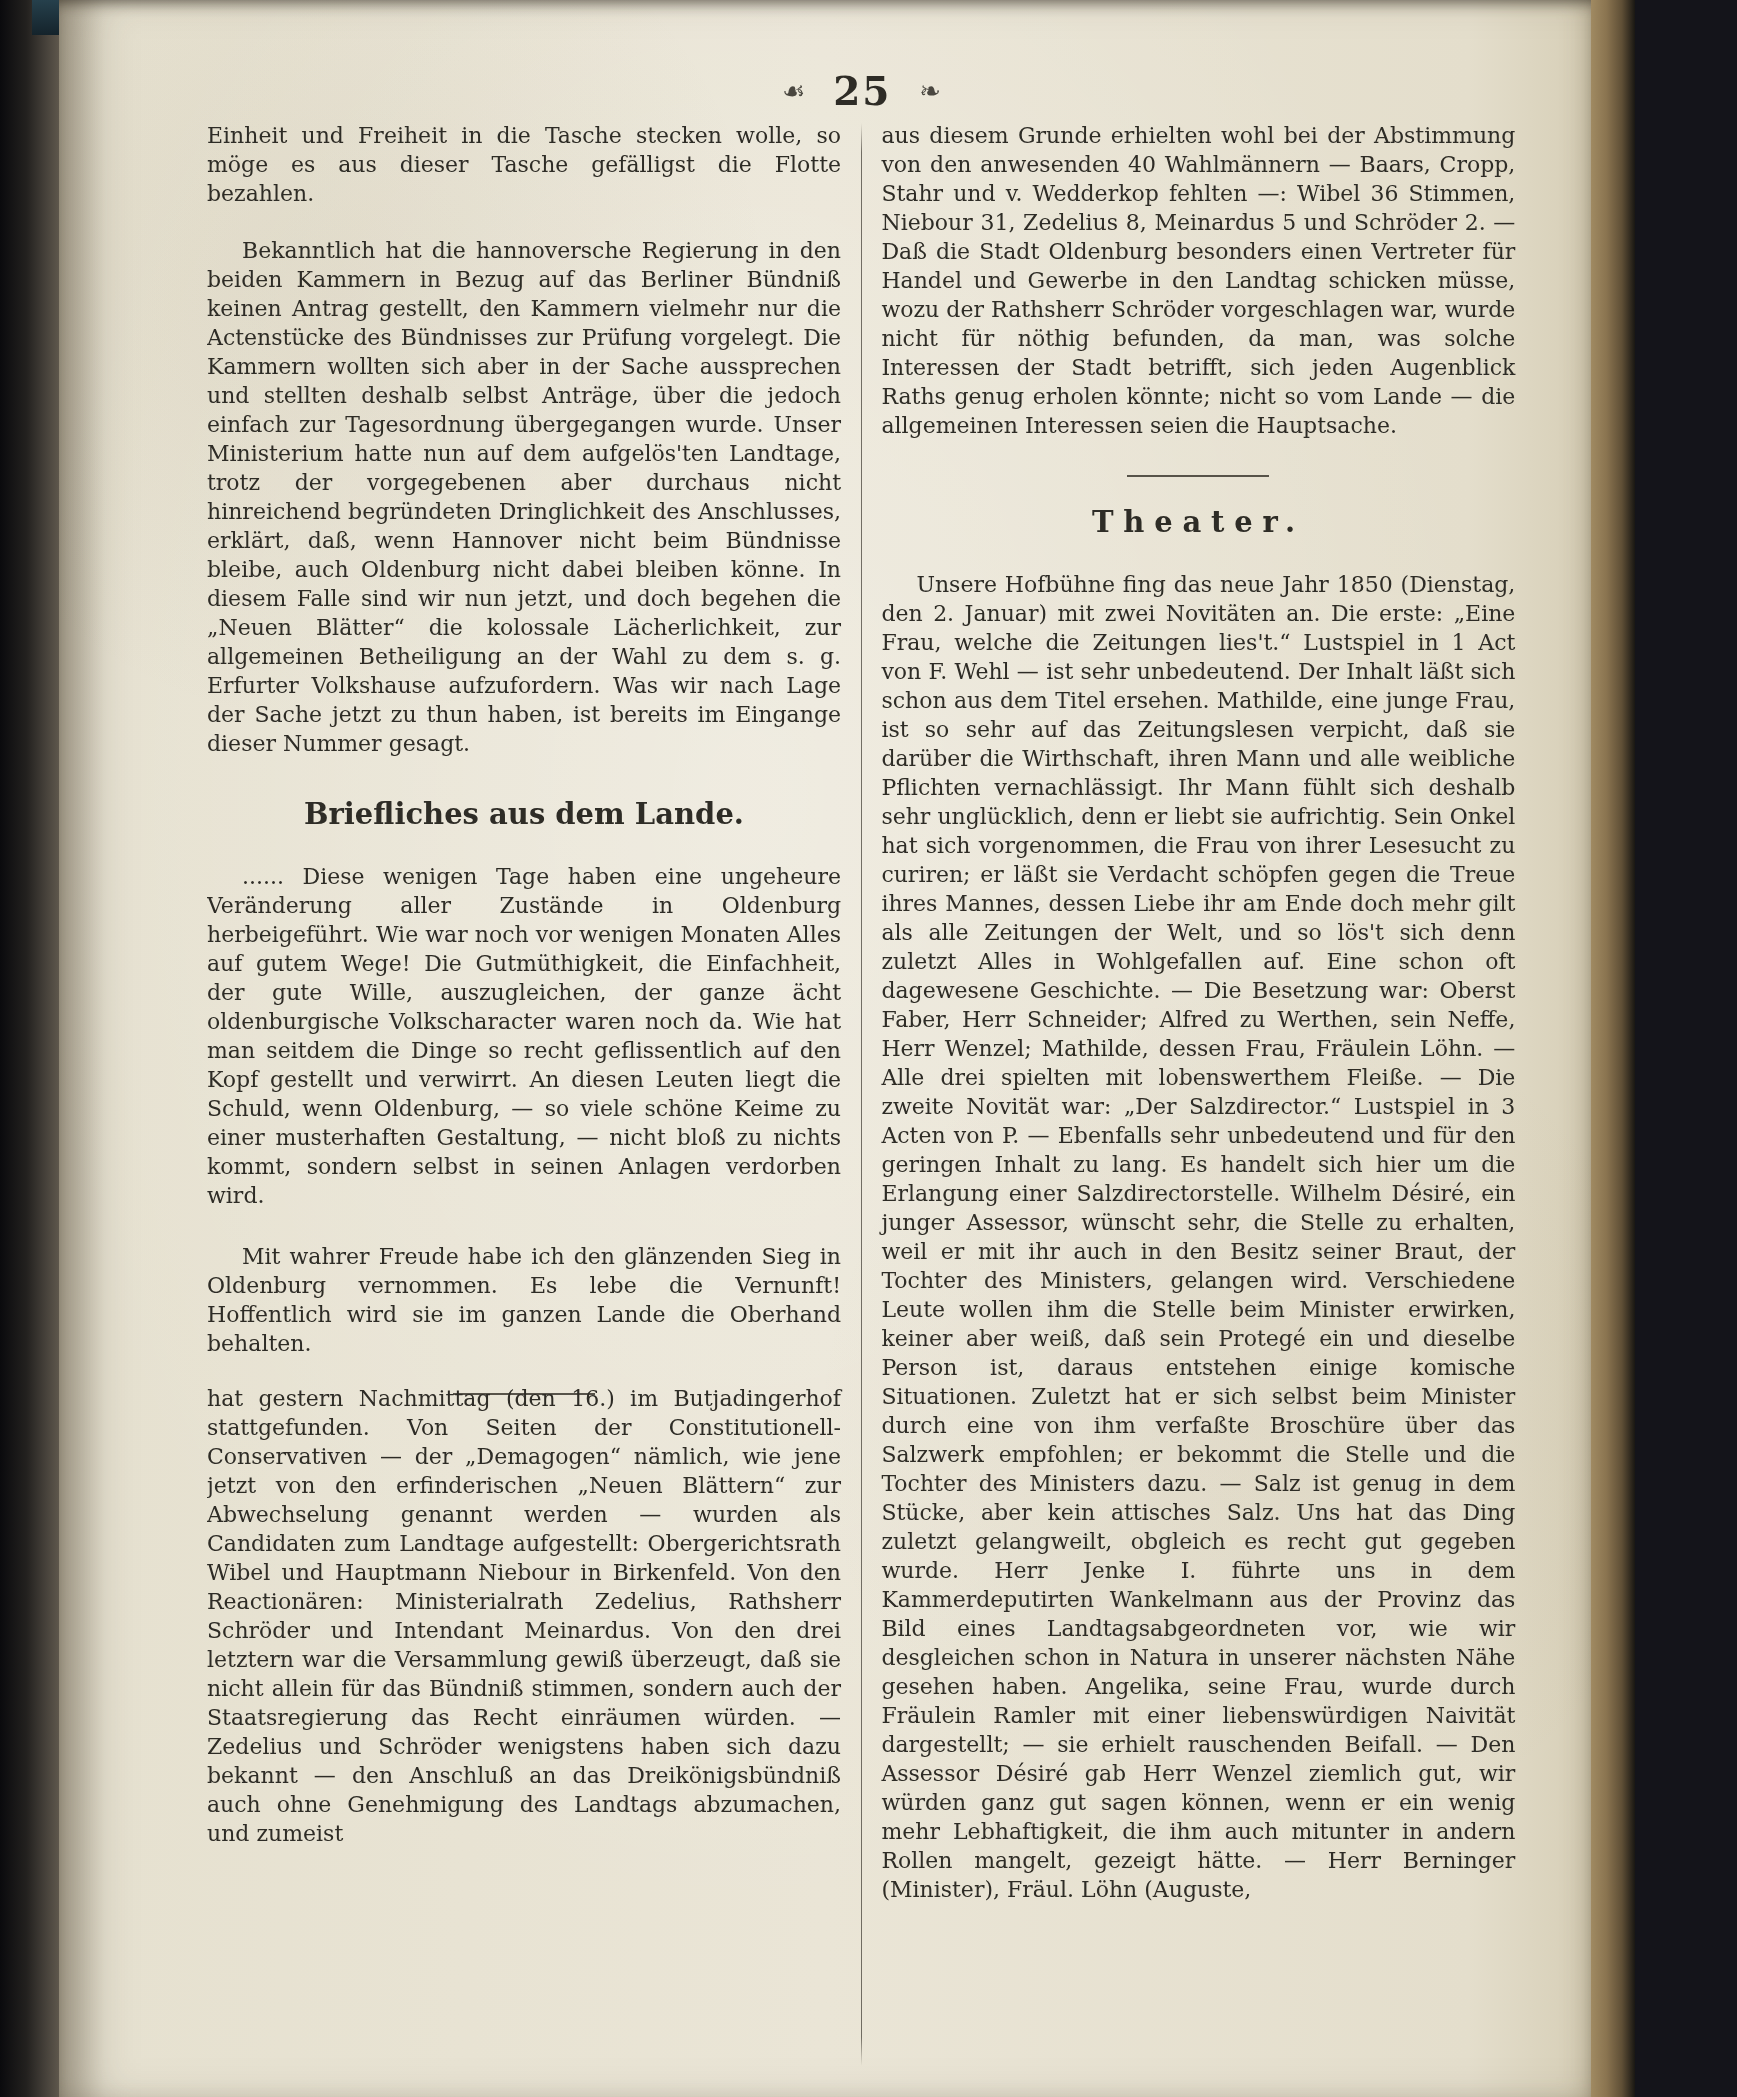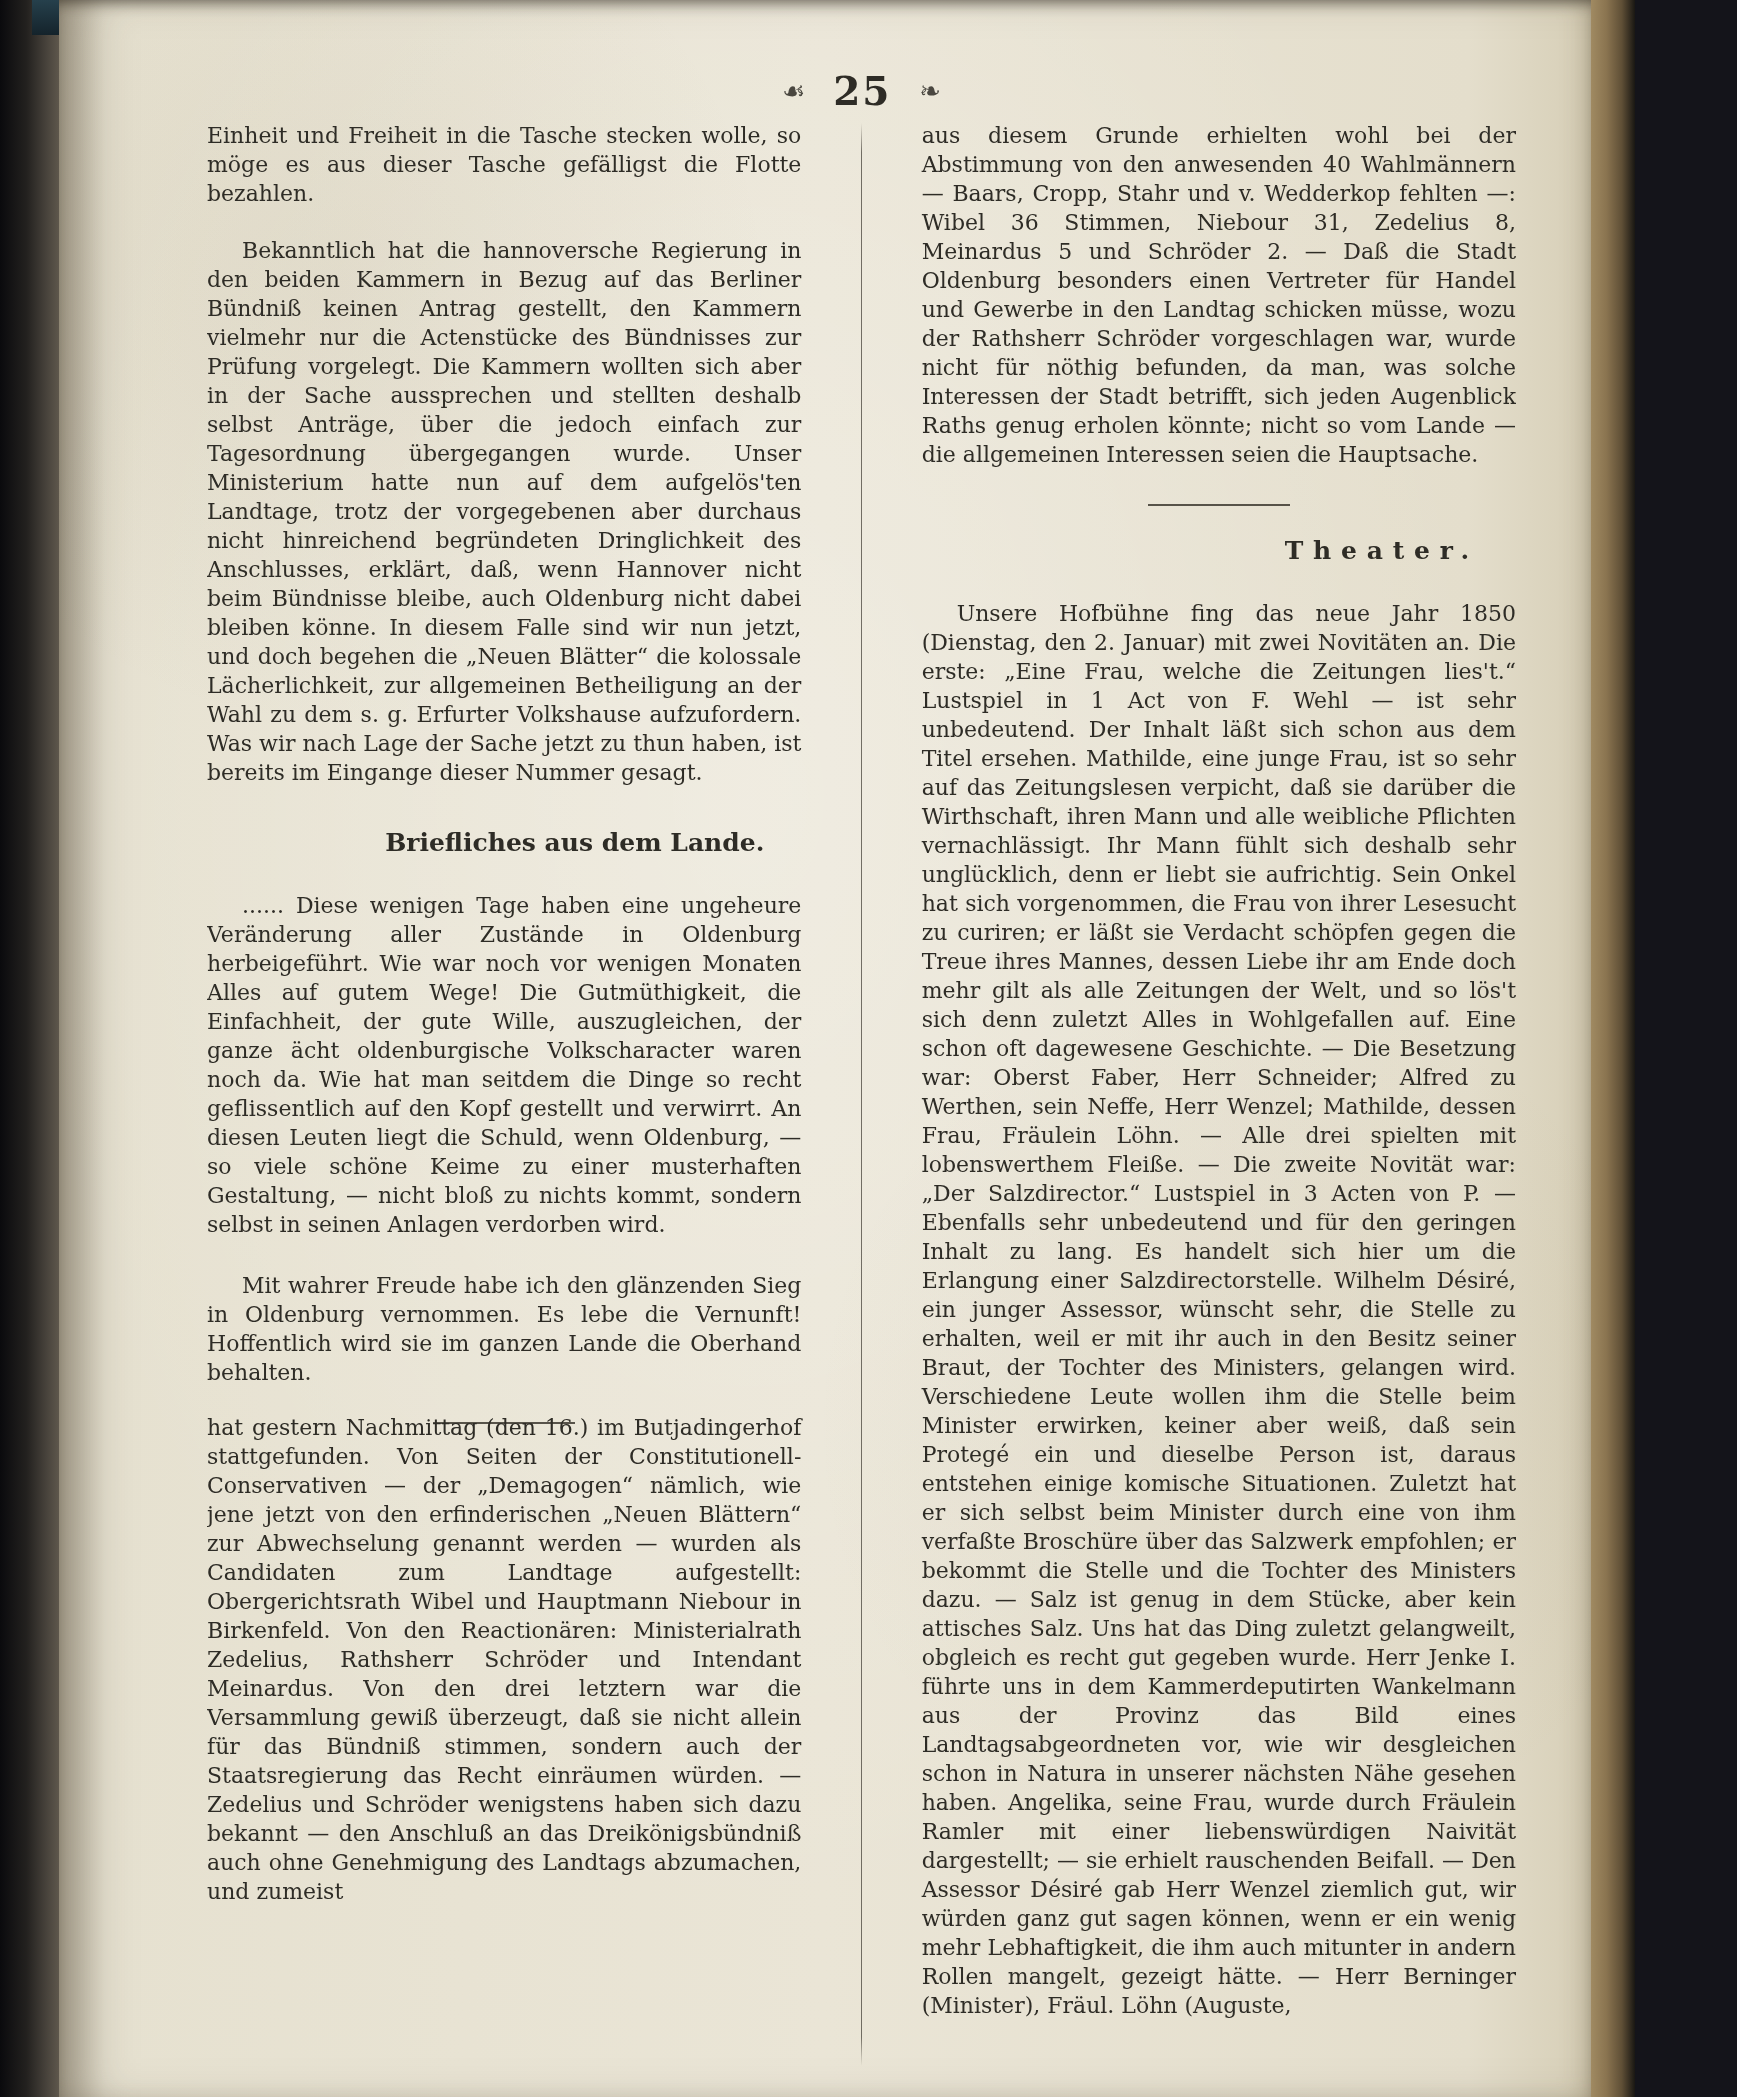--- a/index.html
+++ b/index.html
@@ -44,21 +44,21 @@
   .page-header {
     position: absolute; left: 148px; top: 68px; width: 1309px;
     display: flex; justify-content: center; align-items: center; gap: 28px;
     color: var(--ink, #2e2c26);
   }
   .page-number { font-size: 39px; font-weight: bold; letter-spacing: 1.8px; }
   .ornament { font-size: 26px; opacity: .85; }
 
   .content {
     position: absolute; left: 148px; top: 121px; width: 1309px; height: 1945px;
-    display: flex; overflow: hidden; gap: 40px;
+    display: flex; overflow: hidden;
   }
 
   .col {
     width: 634px;
     color: var(--ink, #2e2c26);
     font-size: 22px;
     line-height: 29px;
     text-align: justify;
     hyphens: none;
   }
@@ -66,21 +66,21 @@
   .col-divider {
     width: 1.2px; margin: 2.4px 19.6px 0 19.6px;
     background: linear-gradient(180deg, rgba(60,56,48,0), rgba(60,56,48,.7) 1.5%, rgba(60,56,48,.7) 98.5%, rgba(60,56,48,0));
   }
 
   p { margin: 0; }
   p.indent { text-indent: 35px; margin-top: 32px; }
   p.gap-top { margin-top: 28px; }
 
   h2 {
-    font-size: 25px; font-weight: bold; text-align: right;
+    font-size: 29px; font-weight: bold; text-align: center;
     margin: 40px 37px 19.6px 37px; line-height: 32px;
     color: var(--ink, #2e2c26);
   }
   h2.tracked { letter-spacing: 9.8px; }
 
   .rule {
     width: 142px; height: 1.8px; margin: 35px auto -11px auto;
     background: rgba(50,46,38,.8);
   }
 </style>

